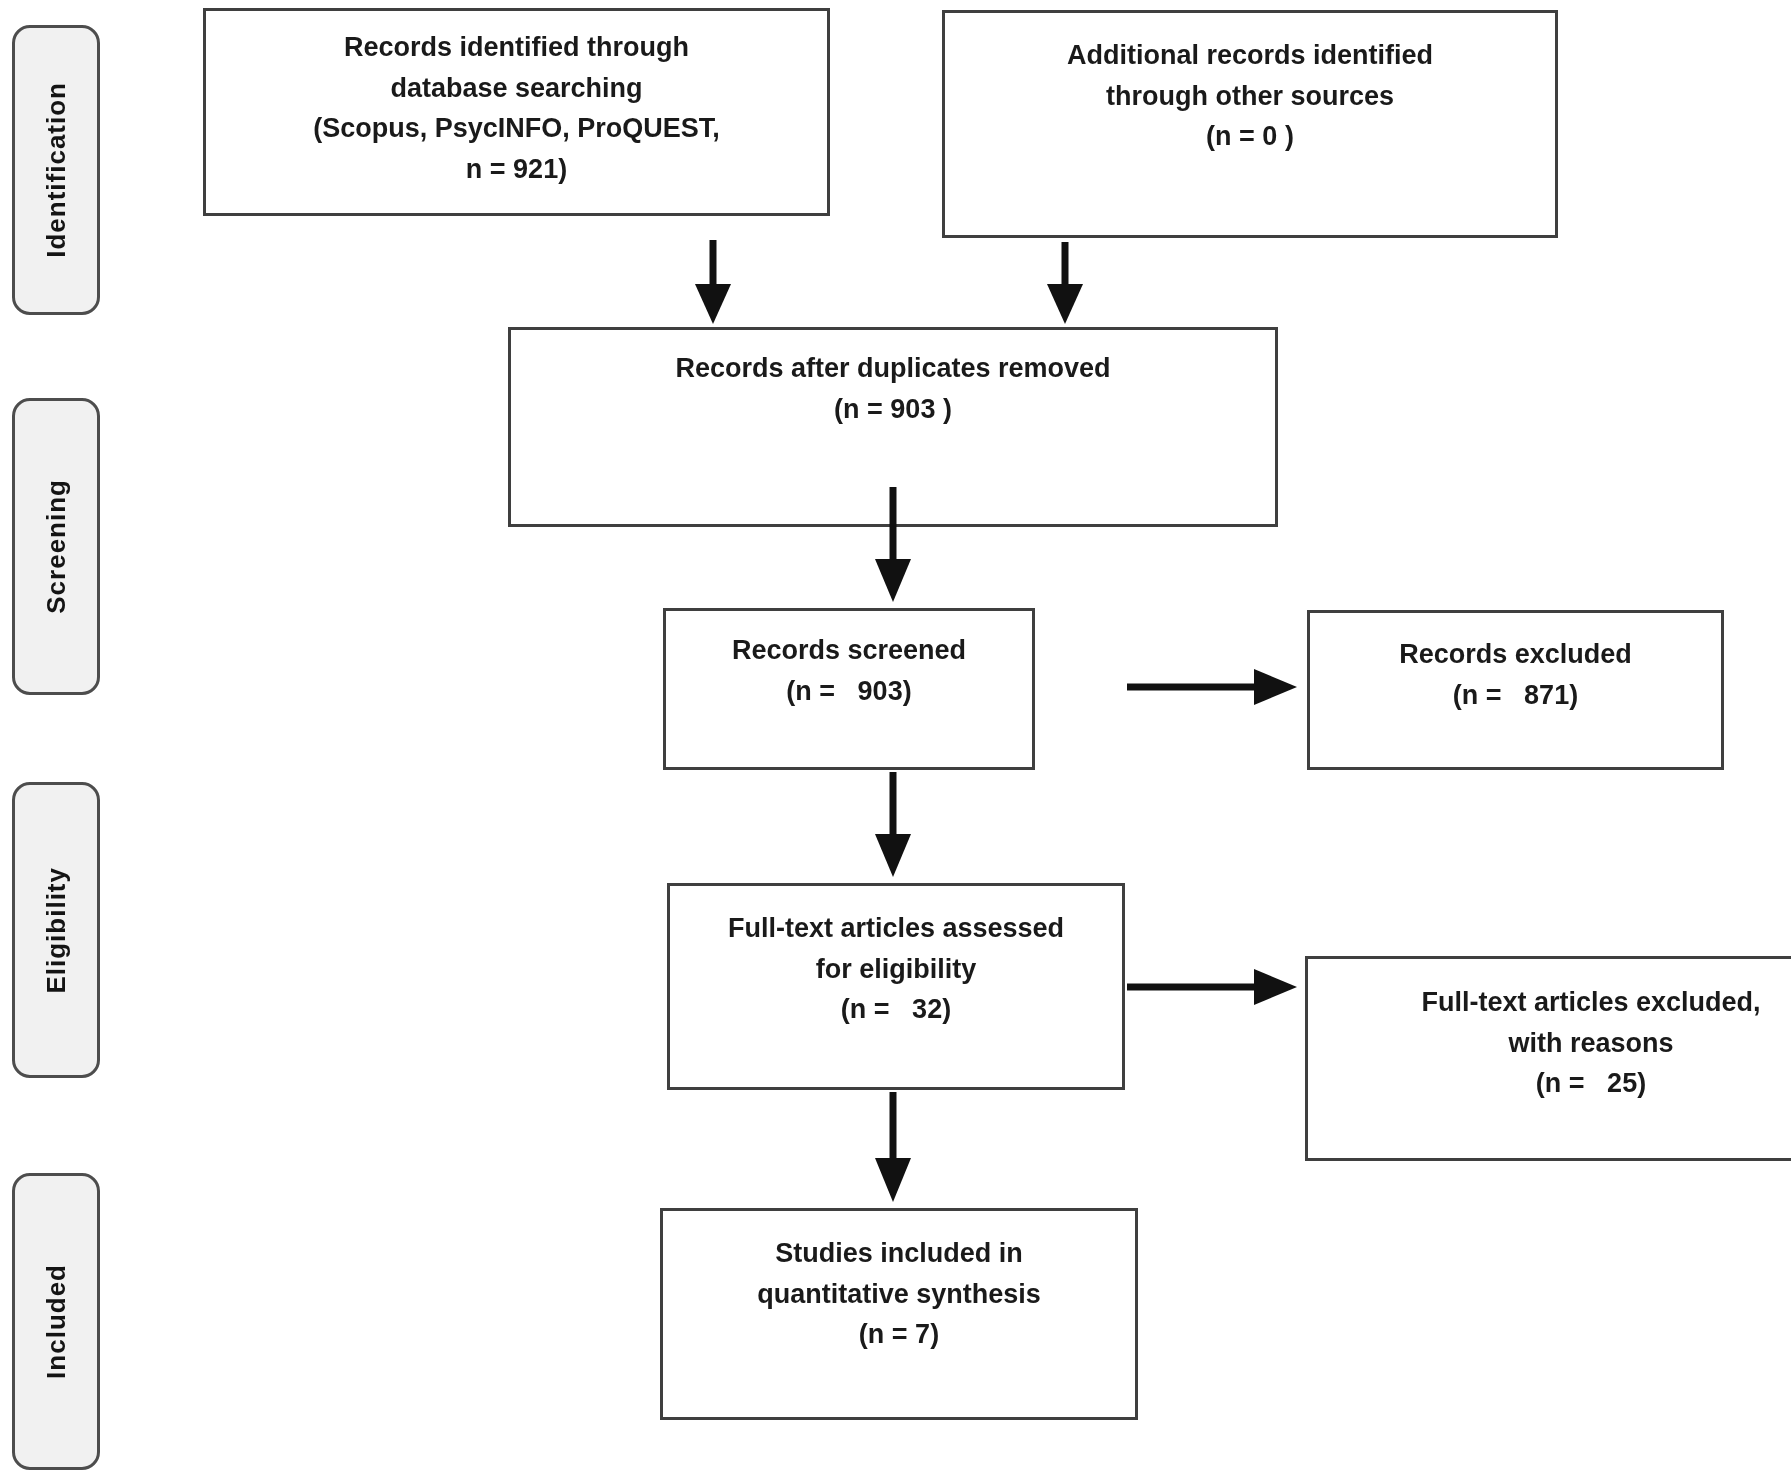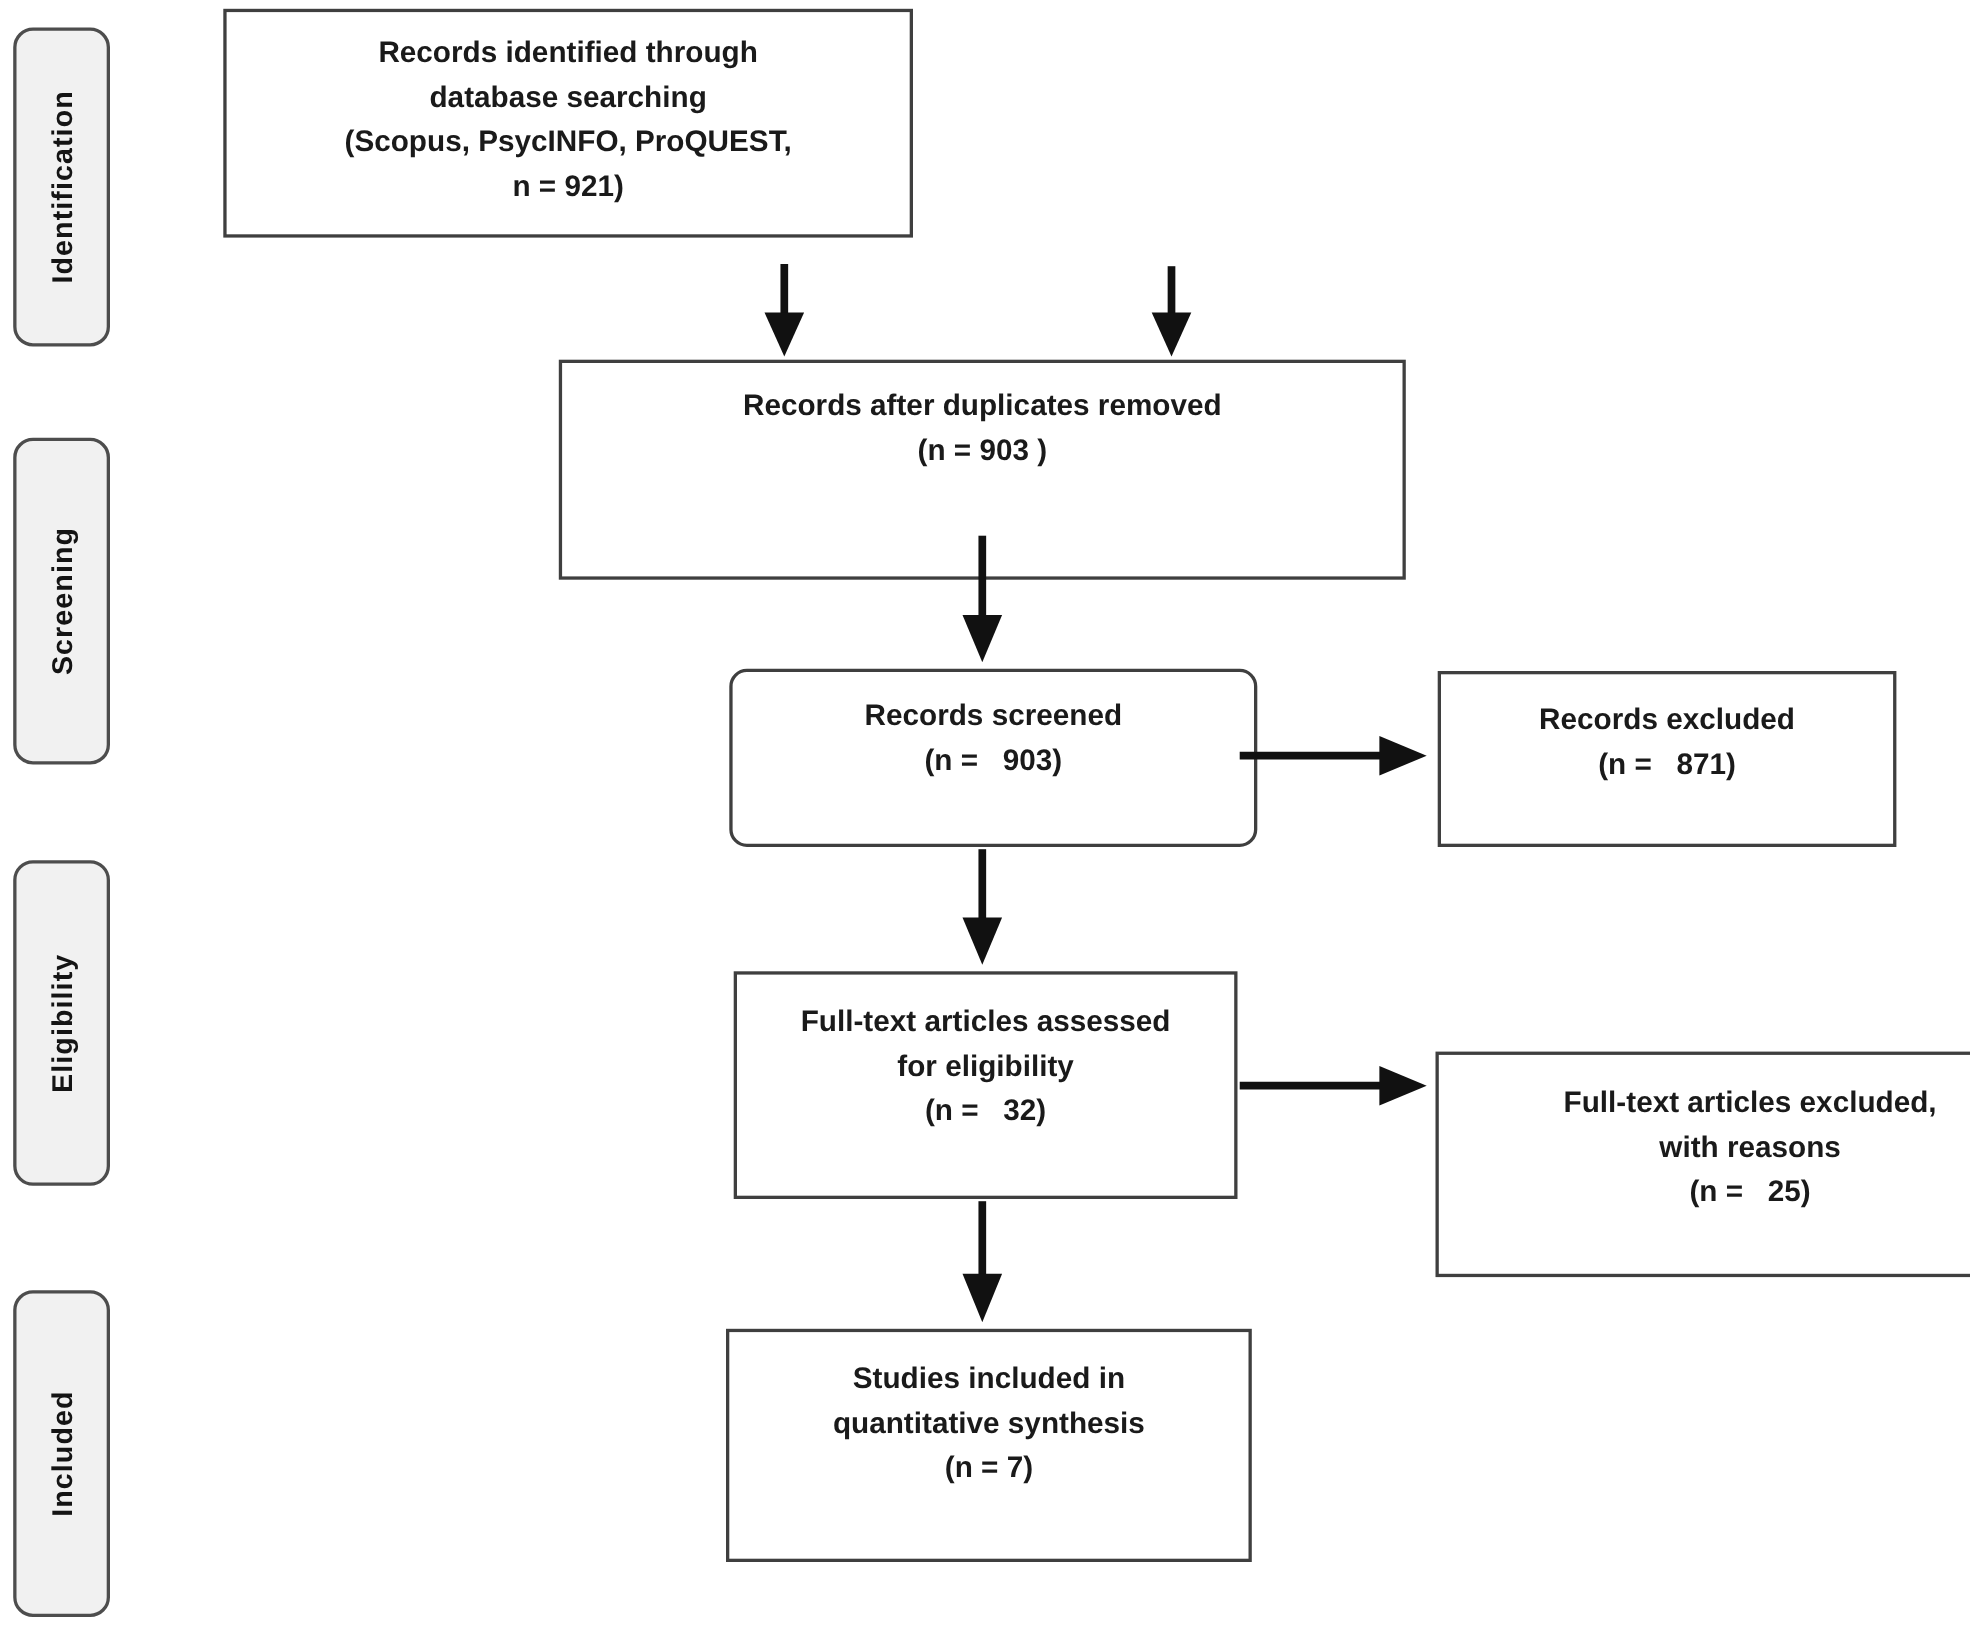--- a/index.html
+++ b/index.html
@@ -21,21 +21,21 @@
     white-space: pre-wrap;
     font-size: 27px;
     font-weight: bold;
     line-height: 1.5;
     padding-top: 20px;
     color: #1a1a1a;
   }
   #box-identified        { left: 203px;  top: 8px;    width: 627px; height: 208px; padding-top: 16px; }
   #box-additional        { left: 942px;  top: 10px;   width: 616px; height: 228px; padding-top: 22px; }
   #box-deduplicated      { left: 508px;  top: 327px;  width: 770px; height: 200px; padding-top: 18px; }
-  #box-screened          { left: 663px;  top: 608px;  width: 480px; height: 162px; padding-top: 19px; border-radius: 16px; }
+  #box-screened          { left: 663px;  top: 608px;  width: 372px; height: 162px; padding-top: 19px; }
   #box-excluded          { left: 1307px; top: 610px;  width: 417px; height: 160px; padding-top: 21px; }
   #box-fulltext          { left: 667px;  top: 883px;  width: 458px; height: 207px; padding-top: 22px; }
   #box-fulltext-excluded { left: 1305px; top: 956px;  width: 572px; height: 205px; padding-top: 23px; }
   #box-included          { left: 660px;  top: 1208px; width: 478px; height: 212px; padding-top: 22px; }
   
   .stage {
     position: absolute;
     left: 12px;
     width: 88px;
     background: #f1f1f1;
@@ -84,20 +84,23 @@
     <span>Eligibility</span>
   </div>
   <div class="stage" id="stage-included">
     <span>Included</span>
   </div>
 
   <div class="fbox" id="box-identified">Records identified through
 database searching
 (Scopus, PsycINFO, ProQUEST,
 n = 921)</div>
+  <div class="fbox" id="box-additional">Additional records identified
+through other sources
+(n = 0 )</div>
   <div class="fbox" id="box-deduplicated">Records after duplicates removed
 (n = 903 )</div>
   <div class="fbox" id="box-screened">Records screened
 (n =   903)</div>
   <div class="fbox" id="box-excluded">Records excluded
 (n =   871)</div>
   <div class="fbox" id="box-fulltext">Full-text articles assessed
 for eligibility
 (n =   32)</div>
   <div class="fbox" id="box-fulltext-excluded">Full-text articles excluded,

